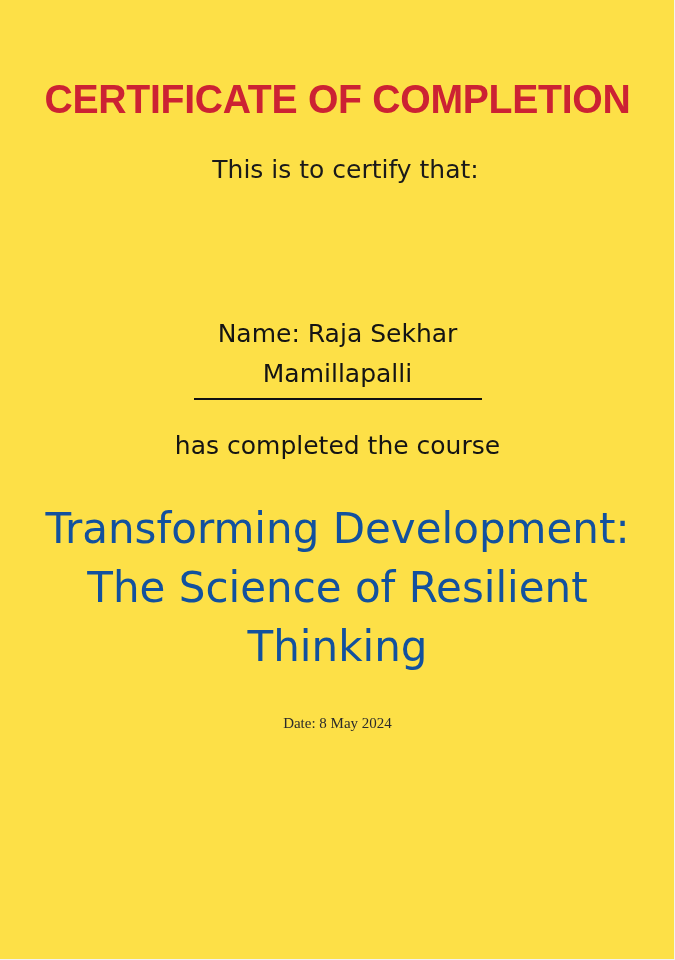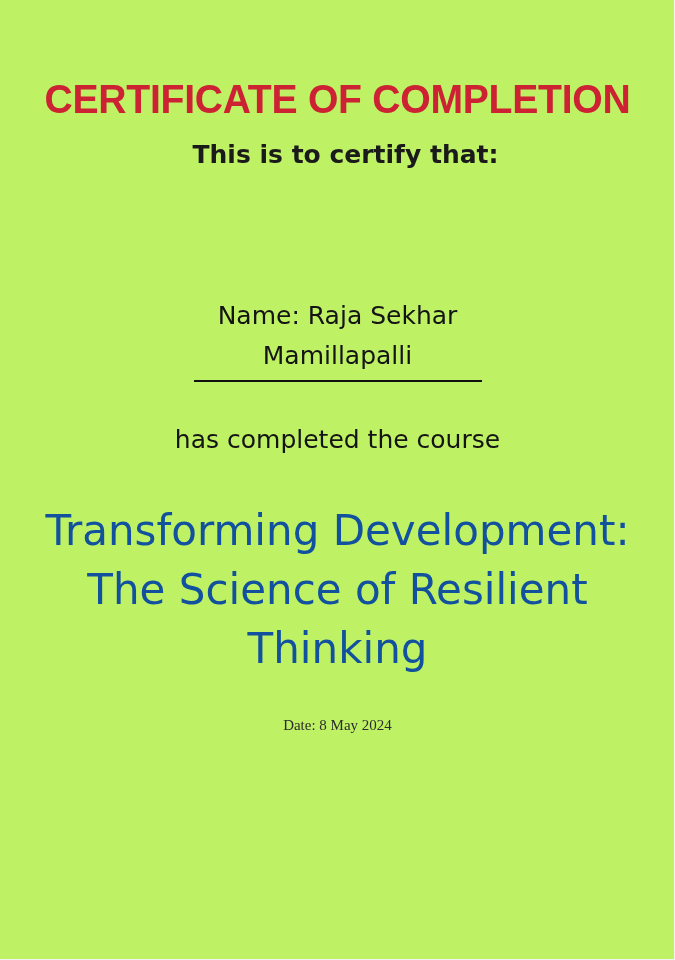--- a/index.html
+++ b/index.html
@@ -7,21 +7,21 @@
     padding: 0;
     background: #ffffff;
   }
   body {
     font-family: "DejaVu Sans", sans-serif;
   }
   .page {
     position: relative;
     width: 675px;
     height: 960px;
-    background: #bef264;
+    background: #fde047;
     box-sizing: border-box;
     overflow: hidden;
     border-right: 1px solid #f2f2f2;
     border-bottom: 1px solid #f2f2f2;
   }
   .cert-body {
     position: absolute;
     left: 0;
     top: 0;
     width: 675px;
@@ -34,51 +34,51 @@
     font-family: "Liberation Sans", sans-serif;
     font-weight: bold;
     font-size: 41px;
     letter-spacing: -0.3px;
     line-height: 50px;
     transform: scaleX(0.955);
     transform-origin: center;
     white-space: nowrap;
   }
   .cert-subtitle {
-    margin: 0;
+    margin: 15px;
     padding-top: 14px;
     color: #1a1a1a;
     font-size: 25px;
     line-height: 34px;
-    font-weight: bold;
+    font-weight: normal;
     padding-left: 16px;
   }
   .logo-gap {
     height: 112px;
   }
   .name-block {
     width: 288px;
-    margin: 12px auto;
+    margin: 0 auto;
     padding-top: 0;
   }
   .name-text {
     margin: 0;
     color: #141414;
     font-size: 25px;
     line-height: 40px;
     font-weight: normal;
   }
   .name-rule {
     width: 288px;
     height: 2px;
     background: #111111;
     margin: 4px auto 0 auto;
   }
   .completed-line {
-    margin: 8px;
+    margin: 0;
     padding-top: 30px;
     color: #141414;
     font-size: 25px;
     line-height: 32px;
     font-weight: normal;
   }
   .course-title {
     margin: 0;
     padding-top: 37px;
     color: #12519E;

